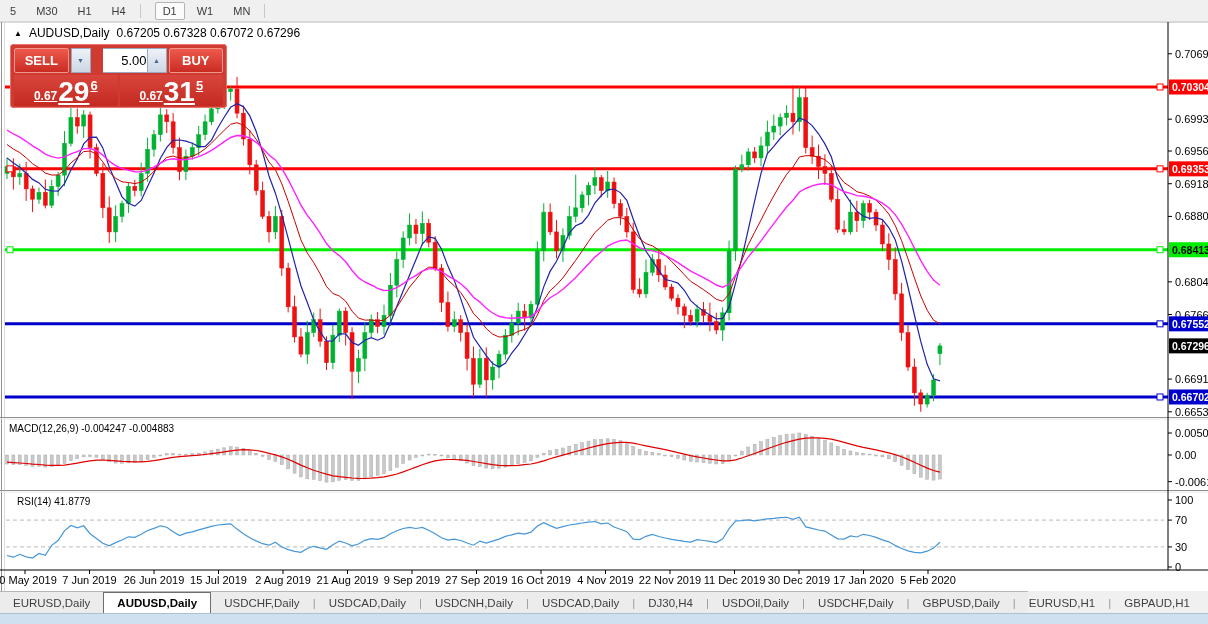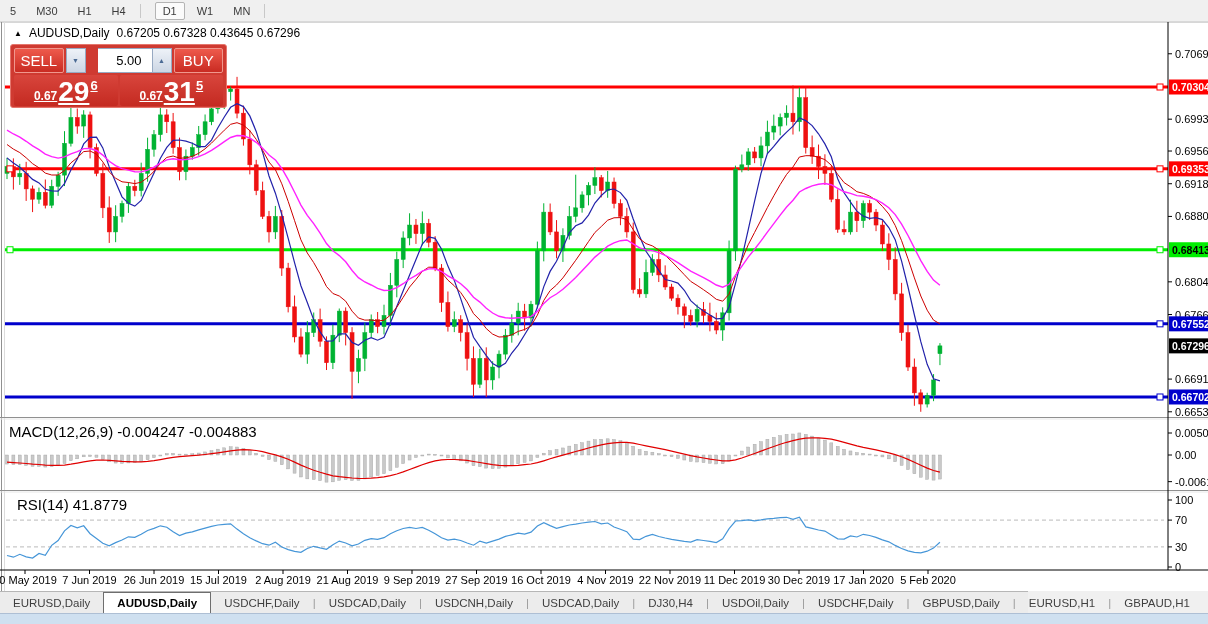--- a/index.html
+++ b/index.html
@@ -15,36 +15,36 @@
   .tf-sep{width:1px;height:14px;background:#c8c8c8;margin:0 4px;}
   
   .chart-title{position:absolute;left:14px;top:26px;z-index:6;display:flex;align-items:center;
     font-size:12px;color:#000;gap:7px;}
   .chart-title .tri{font-size:8px;}
   
   .ocp{position:absolute;left:10px;top:44px;width:217px;height:64px;z-index:6;
     background:#cf3a31;border:1px solid #e4766d;border-radius:3px;padding:3px;box-sizing:border-box;}
   .ocp-row1{display:flex;height:25px;gap:2px;}
   .btn-trade{flex:1;display:flex;align-items:center;justify-content:center;color:#fff;
-    font-size:15px;background:linear-gradient(#ee5a4c,#c92b22);border:1px solid #f0978d;
-    border-radius:2px;cursor:pointer;}
+    font-size:13px;background:linear-gradient(#ee5a4c,#c92b22);border:1px solid #f0978d;
+    border-radius:2px;cursor:pointer;font-weight:bold;}
   .vol-group{display:flex;align-items:stretch;}
   .vol-btn{width:18px;display:flex;align-items:center;justify-content:center;font-size:7px;
     color:#4a6a94;background:linear-gradient(#eef2f8,#ccd6e4);border:1px solid #97a9c2;cursor:pointer;}
   .vol-box{width:44px;background:#fff;border-top:1px solid #97a9c2;border-bottom:1px solid #97a9c2;
-    display:flex;align-items:center;justify-content:flex-end;padding-right:10px;
+    display:flex;align-items:center;justify-content:flex-end;padding-right:0;
     font-size:13px;color:#000;margin-left:12px;}
   .ocp-row2{display:flex;height:31px;margin-top:2px;gap:2px;}
   .price-box{flex:1;display:flex;align-items:flex-end;justify-content:center;color:#fff;
     background:linear-gradient(#d8453c,#c42a21);border-radius:2px;padding-bottom:2px;text-decoration:underline;}
   .price-box .pfx{font-size:12px;font-weight:bold;line-height:1;margin:0 1px 2px 0;}
   .price-box .big{font-size:28px;font-weight:bold;line-height:0.85;}
   .price-box .sup{font-size:13px;font-weight:bold;line-height:1;margin:0 0 12px 1px;}
   
-  .ind-label{position:absolute;z-index:6;font-size:15px;color:#000;}
+  .ind-label{position:absolute;z-index:6;font-size:10px;color:#000;}
   
   .tabbar{position:absolute;left:0;top:591px;width:1028px;height:22px;z-index:5;
     background:#ececec;border-top:1px solid #b6b6b6;display:flex;align-items:flex-end;
     font-size:11.5px;color:#3f3f3f;}
   .tab{height:21px;line-height:21px;padding:0 13px;white-space:nowrap;cursor:pointer;}
   .tab.active{background:#fff;border:1px solid #6e6e6e;border-bottom:none;font-weight:bold;color:#000;}
   .tab-sep{color:#9a9a9a;height:21px;line-height:21px;}
   .tab-arrows{margin-left:auto;display:flex;gap:8px;padding:0 8px;font-size:9px;color:#555;
     height:21px;line-height:21px;}
   .bottom-strip{position:absolute;left:0;top:613px;width:1208px;height:11px;z-index:5;
@@ -610,21 +610,21 @@
       <div class="tf-sep"></div>
       <div class="tf-btn active">D1</div>
       <div class="tf-btn">W1</div>
       <div class="tf-btn">MN</div>
       <div class="tf-sep"></div>
     </div>
 
   <div class="chart-title">
     <span class="tri">▲</span>
     <span>AUDUSD,Daily</span>
-    <span>0.67205 0.67328 0.43645 0.67296</span>
+    <span>0.67205 0.67328 0.67072 0.67296</span>
   </div>
 
   <div class="ocp">
     <div class="ocp-row1">
       <div class="btn-trade">SELL</div>
       <div class="vol-group">
         <div class="vol-btn">▼</div>
         <div class="vol-box">5.00</div>
         <div class="vol-btn">▲</div>
       </div>

